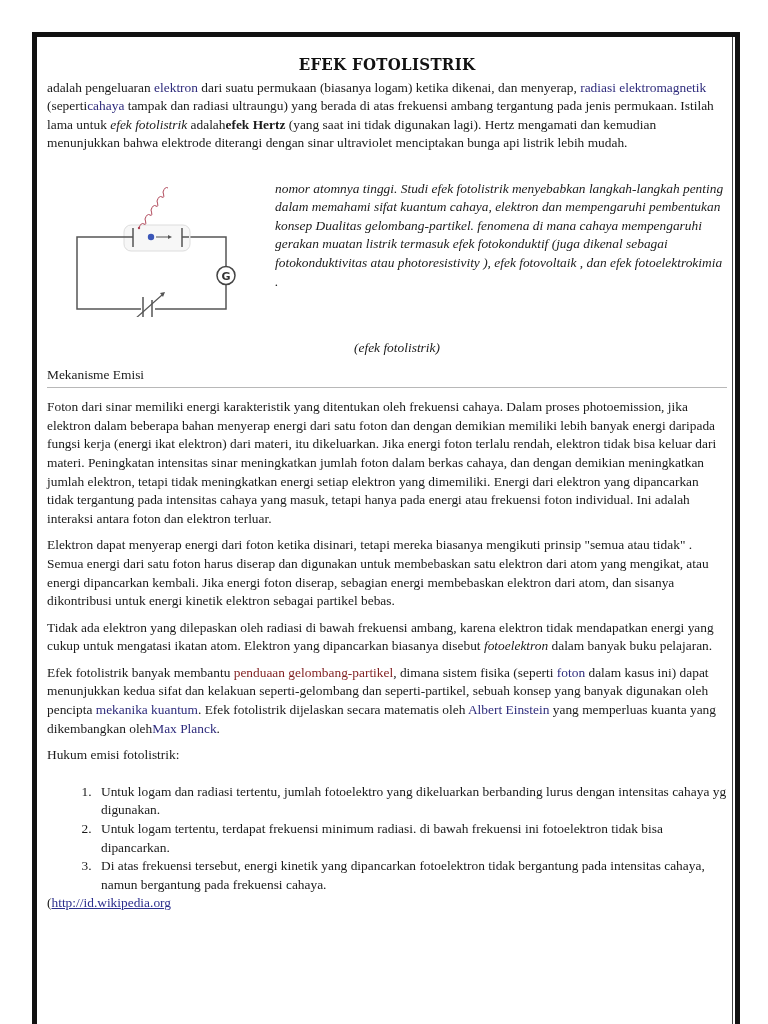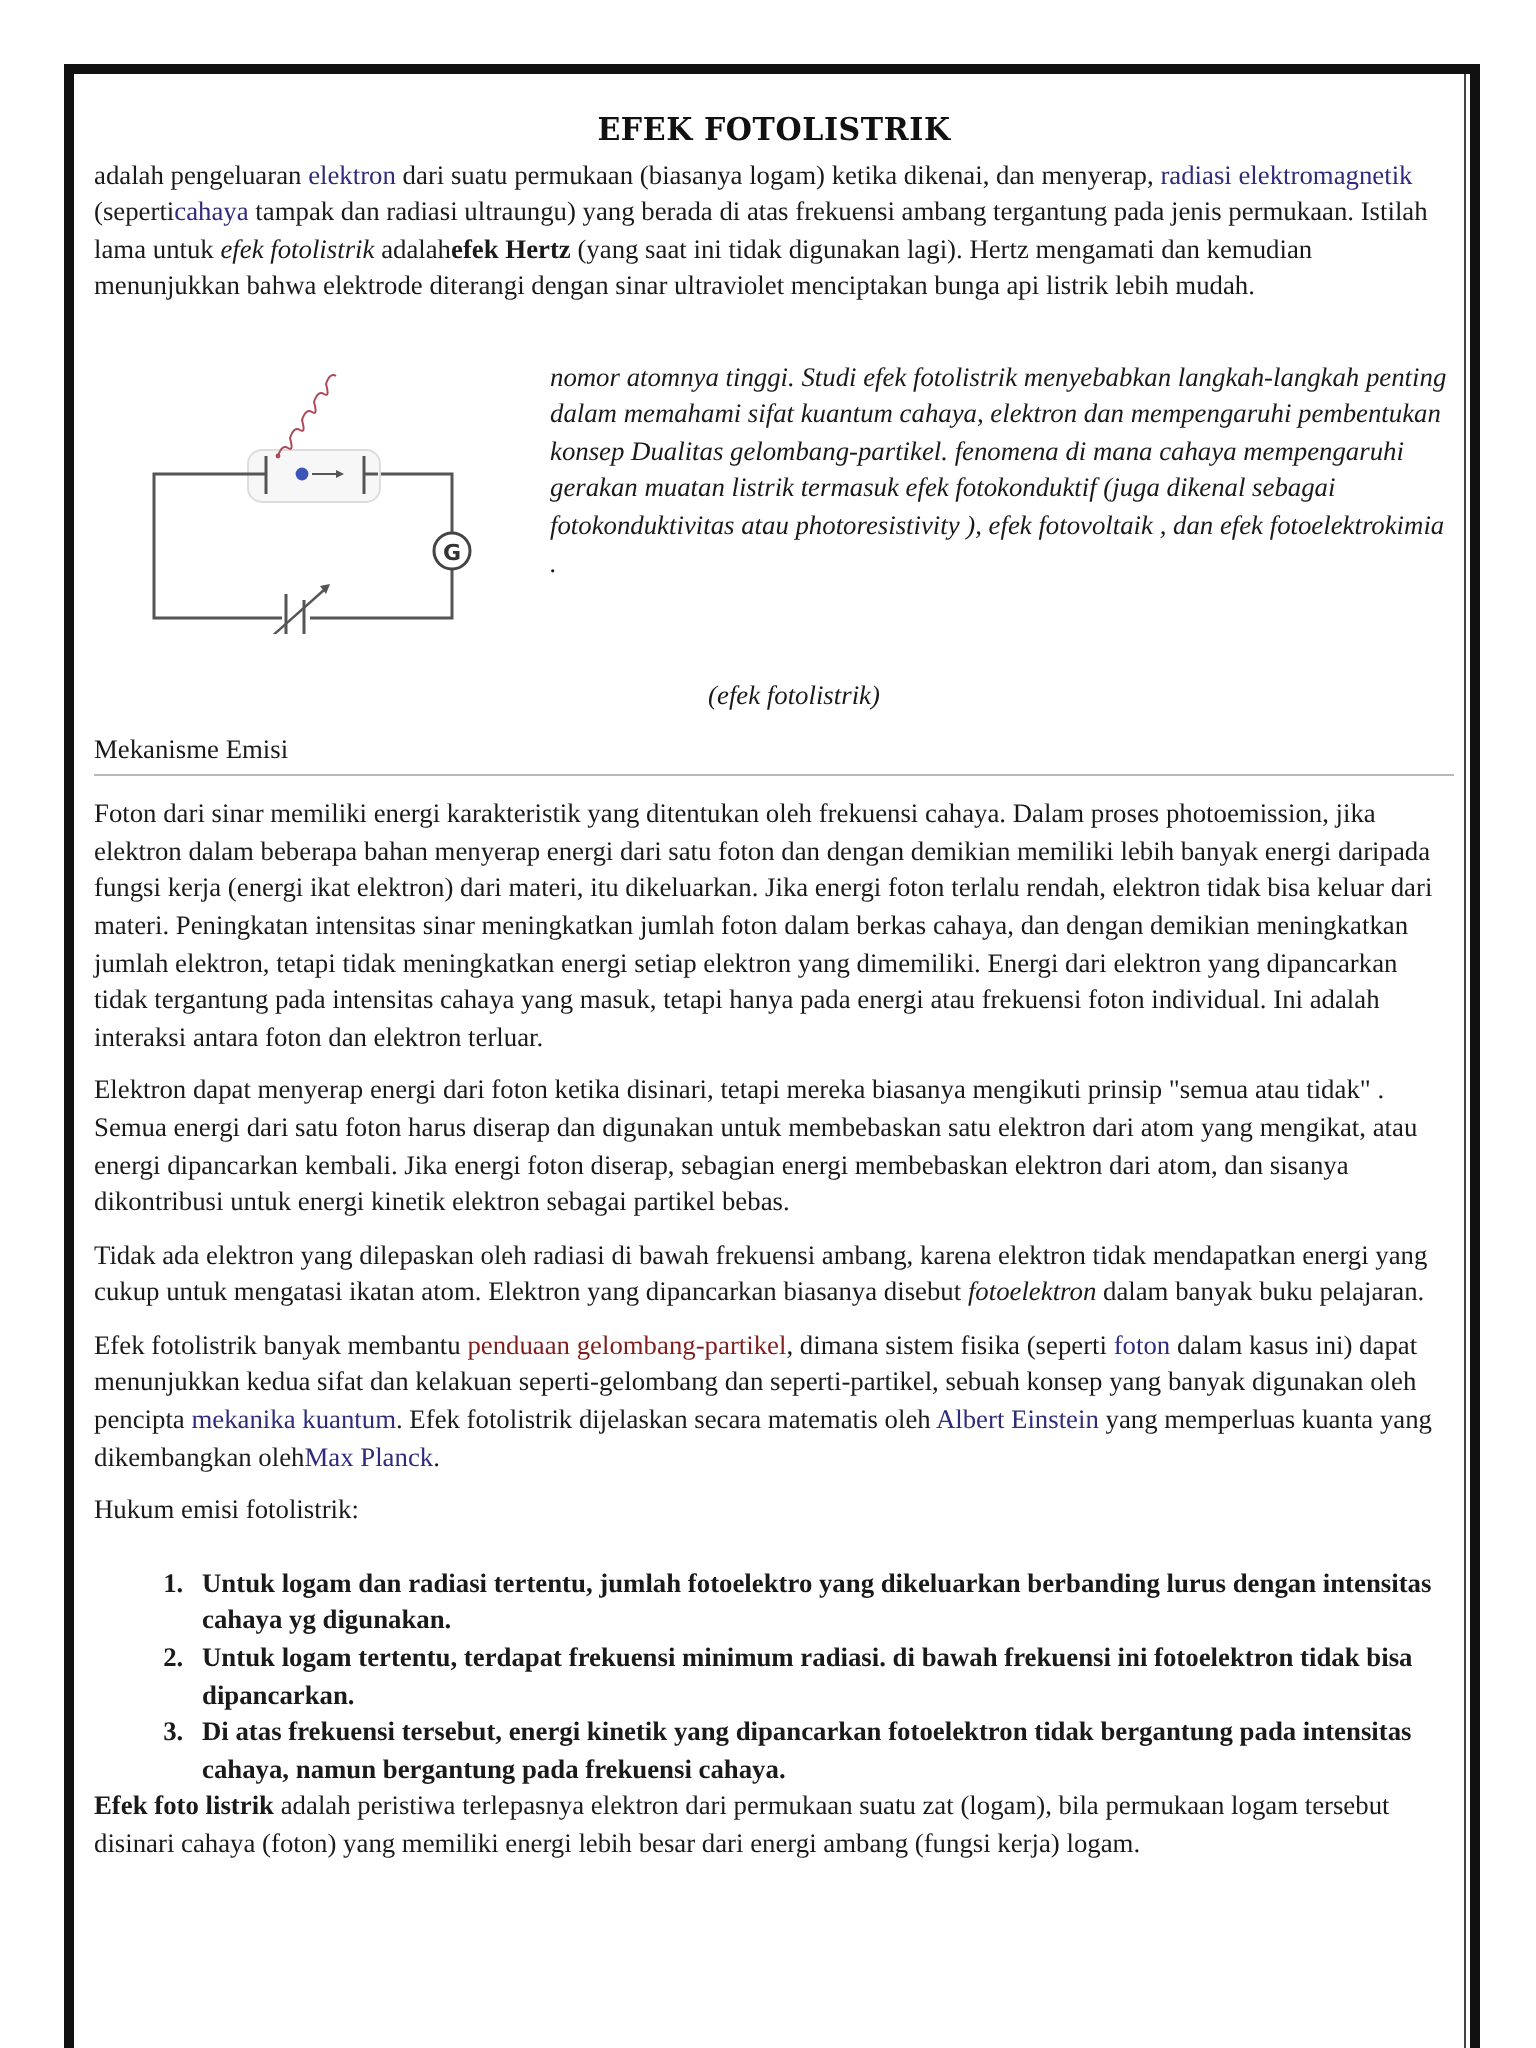--- a/index.html
+++ b/index.html
@@ -24,21 +24,21 @@
   a.lnk { color: #2e2b7c; text-decoration: none; text-align: right; }
   a.lnk-rose { color: #7f1d1d; text-decoration: none; margin-top: 24px; }
   a.lnk-ul { color: #2b2e8c; text-decoration: underline; }
   .figure-block { position: relative; height: 178px; margin-bottom: 0; }
   .figure-block .first-line { position: absolute; left: 0; top: 0; white-space: nowrap; }
   .figure-block .side-text { position: absolute; left: 228px; top: 18.6px; width: 450px; font-style: italic; }
   .figure-block .diagram { position: absolute; left: 0; top: 26px; width: 200px; height: 130px; }
   .caption { text-align: center; margin: 0 0 8px 0; padding-left: 20px; font-style: italic; }
   .section-title { font-weight: normal; margin: 0 0 3px 0; }
   .rule { height: 0; border-top: 1px solid #b8b8b8; margin: 0 0 10px 0; }
-  ol.laws { margin: 18px 0 0 0; padding-left: 48px; font-weight: bold; }
+  ol.laws { margin: 18px 0 0 0; padding-left: 48px; }
   ol.laws li { padding-left: 6px; margin: 0 0 0 0; }
   .law4 { padding-left: 21px; margin: 0; }
   .law4 .num { display: inline-block; width: 21px; }
   sup { font-size: 8px; vertical-align: 6px; line-height: 0; }
   .source { margin: 0 0 19px 0; }
 </style>
 </head>
 <body>
 
 <div class="page-frame"></div>
@@ -95,15 +95,15 @@
 
   <p><span>Efek fotolistrik banyak membantu </span><a class="lnk-rose">penduaan gelombang-partikel</a><span>, dimana sistem fisika (seperti </span><a class="lnk">foton</a><span> dalam kasus ini) dapat menunjukkan kedua sifat dan kelakuan seperti-gelombang dan seperti-partikel, sebuah konsep yang banyak digunakan oleh pencipta </span><a class="lnk">mekanika kuantum</a><span>. Efek fotolistrik dijelaskan secara matematis oleh </span><a class="lnk">Albert Einstein</a><span> yang memperluas kuanta yang dikembangkan oleh</span><a class="lnk">Max Planck</a><span>.</span></p>
 
   <p style="margin-bottom:3px;">Hukum emisi fotolistrik:</p>
 
   <ol class="laws">
     <li>Untuk logam dan radiasi tertentu, jumlah fotoelektro yang dikeluarkan berbanding lurus dengan intensitas cahaya yg digunakan.</li>
     <li>Untuk logam tertentu, terdapat frekuensi minimum radiasi. di bawah frekuensi ini fotoelektron tidak bisa dipancarkan.</li>
     <li>Di atas frekuensi tersebut, energi kinetik yang dipancarkan fotoelektron tidak bergantung pada intensitas cahaya, namun bergantung pada frekuensi cahaya.</li>
   </ol>
+  <p class="source"><span>(</span><a class="lnk-ul">http://id.wikipedia.org</a></p>
 
-  <p><b>Efek foto listrik</b><span> adalah peristiwa terlepasnya elektron dari permukaan suatu zat (logam), bila permukaan logam tersebut disinari cahaya (foton) yang memiliki energi lebih besar dari energi ambang (fungsi kerja) logam.</span></p>
 </div>
 
 </body></html>

